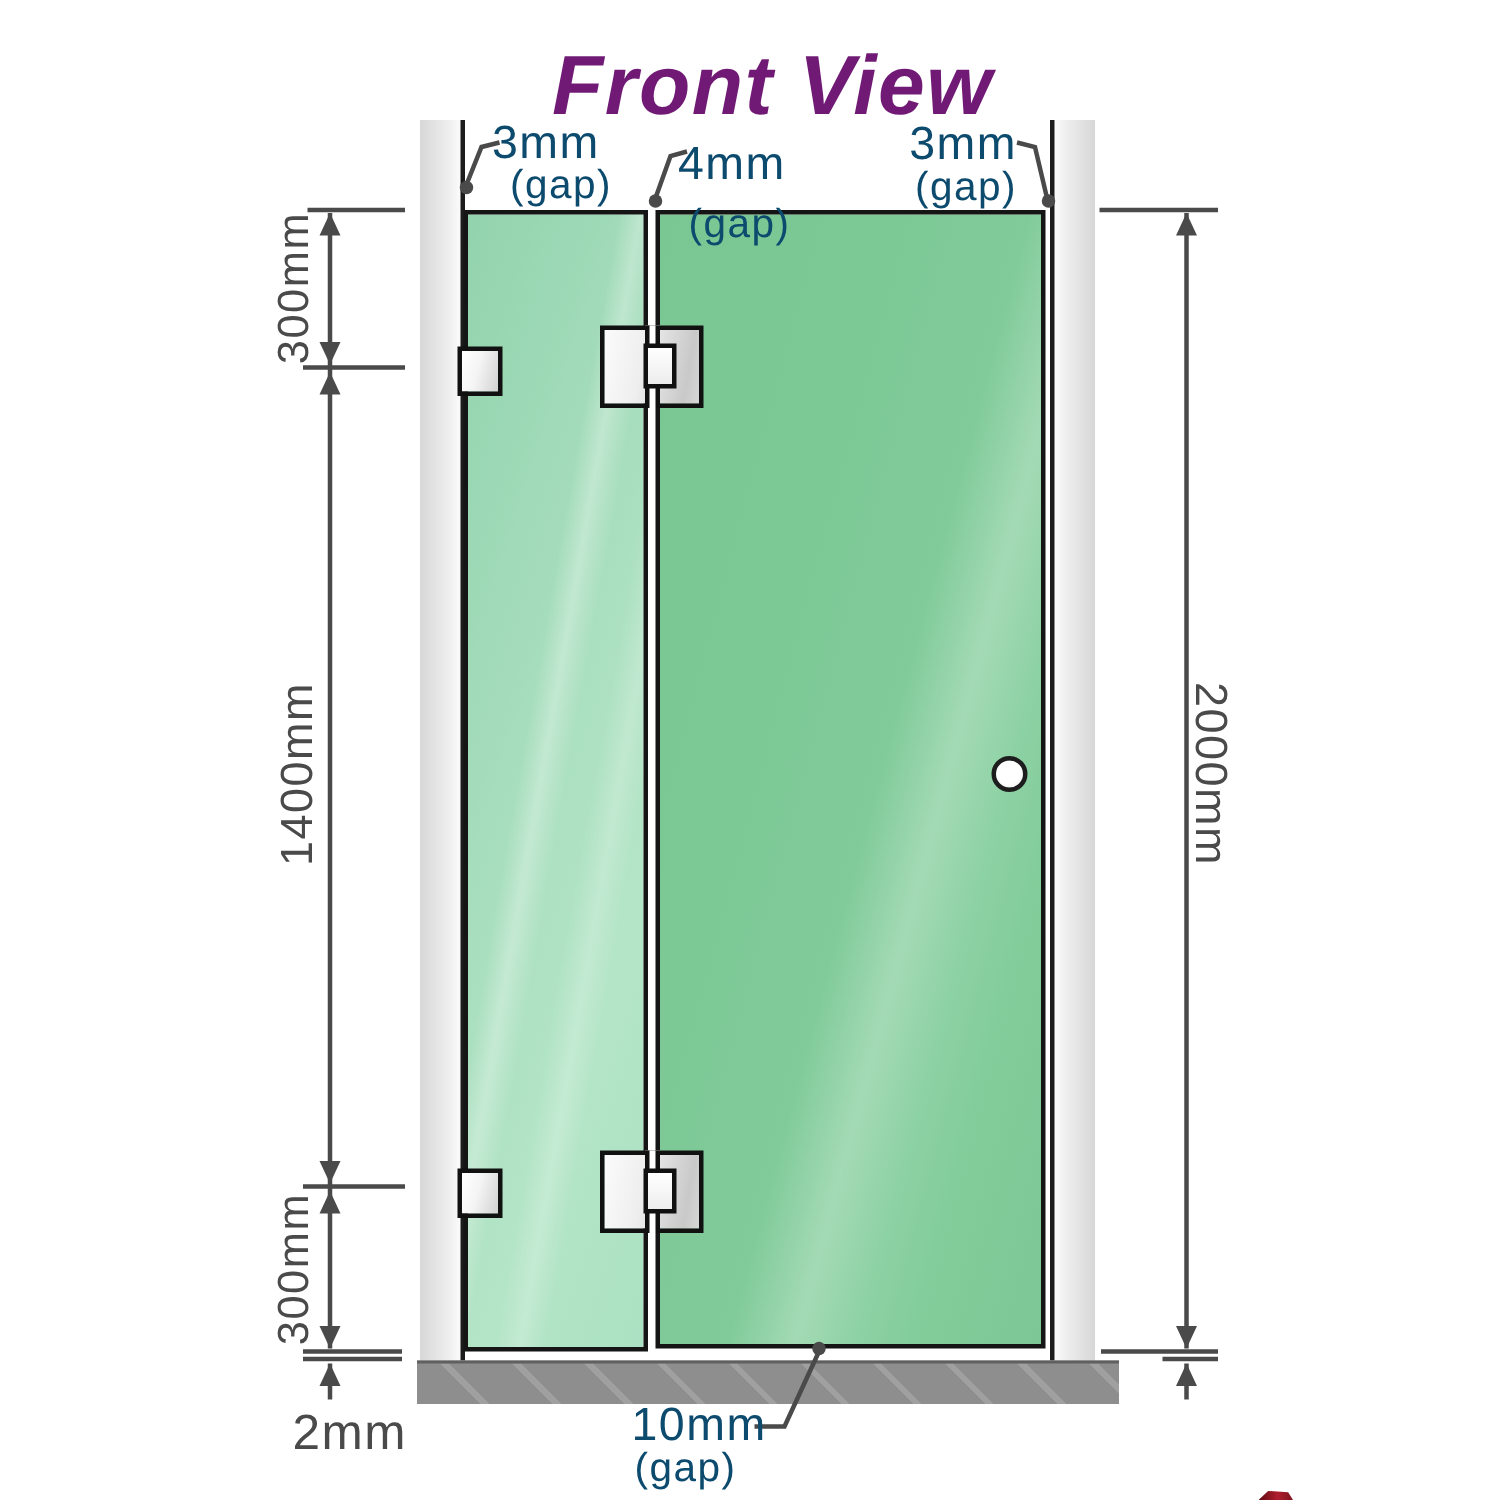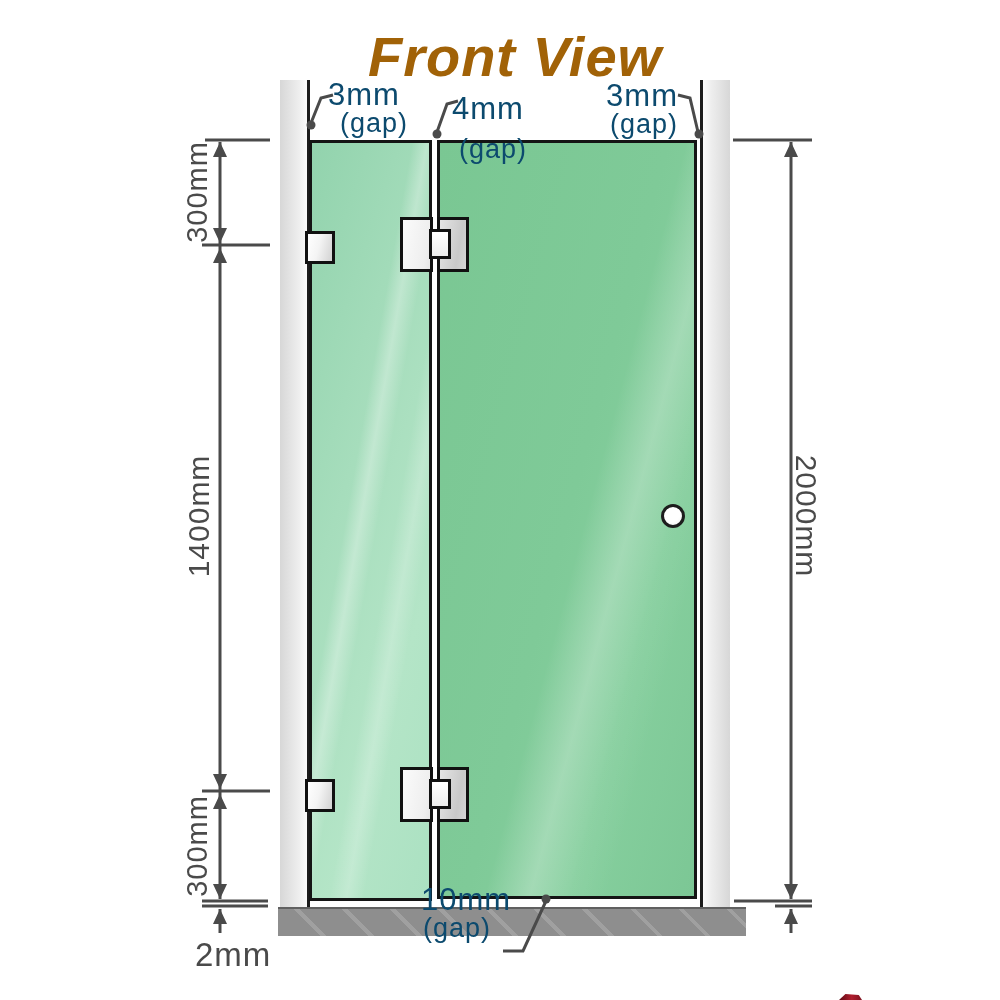--- a/index.html
+++ b/index.html
@@ -14,21 +14,21 @@
   }
   
   .title {
     position: absolute;
     left: 515px; top: 24px;
     transform: translateX(-50%);
     font-size: 56px;
     font-weight: bold;
     font-style: italic;
     letter-spacing: 1px;
-    color: #a16207;
+    color: #701a75;
     white-space: nowrap;
     z-index: 6;
   }
   
   .wall { position: absolute; top: 80px; height: 827px; width: 30px; z-index: 1; }
   .wall.left  { left: 280px; border-right: 3px solid #1c1c1c;
                 background: linear-gradient(to right, #d7d7d7, #eeeeee 70%, #fbfbfb); }
   .wall.right { left: 700px; border-left: 3px solid #1c1c1c;
                 background: linear-gradient(to left, #d7d7d7, #eeeeee 70%, #fbfbfb); }
   
@@ -195,21 +195,21 @@
     <span class="q">(gap)</span>
   </div>
   <div class="gap-label gl-mid" style="left:452px; top:93px">
     <span class="v">4mm</span>
     <span class="q">(gap)</span>
   </div>
   <div class="gap-label gl-right" style="left:600px; top:80px">
     <span class="v">3mm</span>
     <span class="q">(gap)</span>
   </div>
-  <div class="gap-label gl-bottom" style="left:421px; top:884px">
+  <div class="gap-label gl-bottom" style="left:421px; top:934px">
     <span class="v">10mm</span>
     <span class="q">(gap)</span>
   </div>
 
   <div class="dim-label rot-ccw" style="left:197px; top:192px">300mm</div>
   <div class="dim-label rot-ccw" style="left:199px; top:516px; font-size:30px">1400mm</div>
   <div class="dim-label rot-ccw" style="left:197px; top:846px">300mm</div>
   <div class="dim-label rot-cw" style="left:806px; top:516px; font-size:30px">2000mm</div>
   <div class="dim-label" style="left:195px; top:936px; font-size:33px">2mm</div>
 

